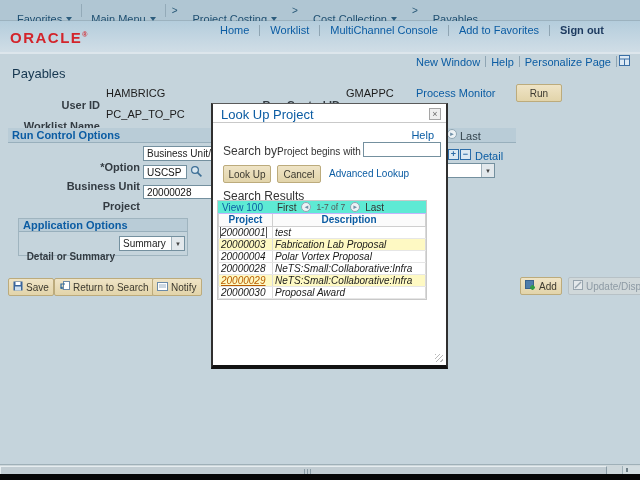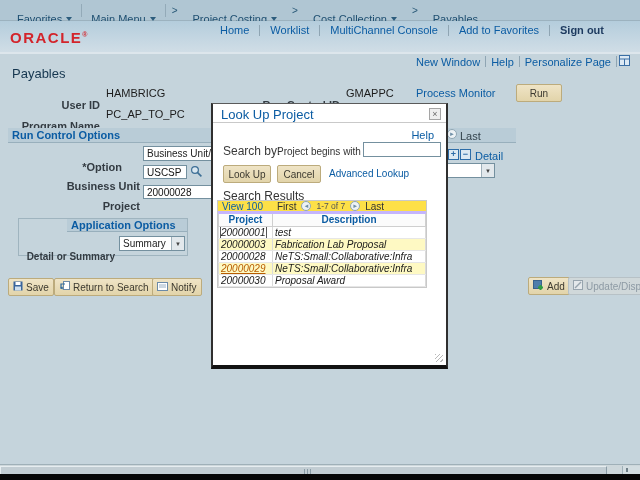--- a/index.html
+++ b/index.html
@@ -63,35 +63,35 @@
     color:#0b5ca3; font-weight:bold; line-height:15px; padding-left:4px; }
 
   .pgcircle { width:10px; height:10px; border-radius:50%; border:1px solid #8fa6b4;
     background:#edf2f5; display:inline-flex; align-items:center; justify-content:center;
     font-size:6px; color:#6f8fa6; line-height:8px; }
   .pmbox { width:11px; height:11px; border:1px solid #2c6ca8; background:#dce9f2;
     color:#2c6ca8; font-size:9px; font-weight:bold; text-align:center;
     line-height:9px; }
 
   
-  #appbox { left:18px; top:218px; width:170px; height:38px; border:1px solid #9fb4bf;padding-left:48px; }
+  #appbox { left:18px; top:218px; width:170px; height:38px; border:1px solid #9fb4bf; }
 
   
   #modal { left:211px; top:103px; width:237px; height:266px; background:#fff;
     border-left:2px solid #2f2f2f; border-right:2px solid #2f2f2f;
     border-top:1px solid #5a5a5a; border-bottom:4px solid #121212; z-index:10; }
   #mtitlebar { position:absolute; left:0; top:0; right:0; height:19px;
     border-bottom:1px solid #c9c9c9; }
   #mtitle { position:absolute; left:8px; top:3px; font-size:13px; color:#0b5ca3; }
   #mclose { position:absolute; right:5px; top:4px; width:12px; height:12px;
     border:1px solid #a5a5a5; background:#efefef; color:#6e6e6e; font-size:9px;
     line-height:10px; text-align:center; cursor:pointer; }
   .grid { border:1px solid #c9c9c9; }
-  .gridnav { height:13px; display:flex; align-items:center; background:#fde047;
-    border-bottom:3px solid #c4b5fd; font-size:10px; color:#333; padding:0 2px; }
+  .gridnav { height:13px; display:flex; align-items:center; background:#5eead4;
+    border-bottom:1px solid #c4b5fd; font-size:10px; color:#333; padding:0 2px; }
   table.res { border-collapse:collapse; width:100%; table-layout:fixed; }
   table.res th { font-size:10px; font-weight:bold; color:#0b5ca3; background:#fbfbfb;
     border:1px solid #cfcfcf; border-top:none; height:12px; }
   table.res td { font-size:10px; color:#1a1a1a; padding:0 2px; height:11px;
     border-left:1px solid #dadada; border-right:1px solid #dadada;
     border-bottom:1px solid #e6e6e6; white-space:nowrap; overflow:hidden;font-style:italic; }
   table.res tr.alt td { background:#fef9c3; }
   .cell-focus { outline:1px solid #555; }
   .lnk-hover { color:#b85c00; text-decoration:underline; }
   #resize { position:absolute; right:3px; bottom:3px; width:8px; height:8px;
@@ -180,32 +180,32 @@
 
   <span class="abs lbl" style="left:30px;top:87px;width:70px;text-align:right;">User ID</span>
   <span class="abs val" style="left:106px;top:87px;">HAMBRICG</span>
   <span class="abs lbl" style="left:262px;top:87px;width:78px;text-align:right;">Run Control ID</span>
   <span class="abs val" style="left:346px;top:87px;">GMAPPC</span>
   <span class="abs lnk" style="left:416px;top:87px;">Process Monitor</span>
   <div class="abs btn" style="left:516px;top:84px;width:46px;height:16px;">
       <span>Run</span>
     </div>
 
-  <span class="abs lbl" style="left:20px;top:108px;width:80px;text-align:right;">Program Name</span>
+  <span class="abs lbl" style="left:20px;top:108px;width:80px;text-align:right;">Worklist Name</span>
   <span class="abs val" style="left:106px;top:108px;">PC_AP_TO_PC</span>
 
   <div class="abs secbar" style="left:8px;top:128px;width:508px;height:15px;">
     <span>Run Control Options</span>
   </div>
   <span class="abs pgcircle" style="left:447px;top:129px;">
       <span>►</span>
     </span>
   <span class="abs" style="left:460px;top:130px;color:#33434d;">Last</span>
 
-  <span class="abs lbl" style="left:52px;top:149px;width:70px;text-align:right;">*Option</span>
+  <span class="abs lbl" style="left:70px;top:149px;width:70px;text-align:right;">*Option</span>
   <div class="abs psselect" style="left:143px;top:146px;width:100px;height:15px;">
     <span class="seltxt">Business Unit/Project</span>
     <span class="selbtn">
         <span>▼</span>
       </span>
   </div>
 
   <span class="abs lbl" style="left:60px;top:168px;width:80px;text-align:right;">Business Unit</span>
   <input class="abs tbox" style="left: 143px; top: 165px; width: 44px; height: 14px;" value="USCSP">
   <span class="abs" style="left:190px;top:165px;cursor:pointer;">
@@ -258,21 +258,21 @@
     <span>Return to Search</span>
   </div>
   <div class="abs btn" style="left:152px;top:278px;height:15px;">
     <span><svg width="11" height="9" viewBox="0 0 11 9">
           <rect x="0.5" y="0.5" width="10" height="8" fill="#fff" stroke="#6b8aa8"></rect>
           <line x1="2" y1="3" x2="9" y2="3" stroke="#9ab0c4"></line>
           <line x1="2" y1="5" x2="9" y2="5" stroke="#9ab0c4"></line>
         </svg></span>
     <span>Notify</span>
   </div>
-  <div class="abs btn" style="left:520px;top:277px;height:17px;margin-left:8px;">
+  <div class="abs btn" style="left:520px;top:277px;height:17px;">
     <span><svg width="11" height="11" viewBox="0 0 11 11">
           <rect x="0.5" y="0.5" width="8" height="8" fill="#4f7dab" stroke="#3a618c"></rect>
           <path d="M7.5 5 L7.5 10 M5 7.5 L10 7.5" stroke="#2f9e3f" stroke-width="2"></path>
         </svg></span>
     <span>Add</span>
   </div>
   <div class="abs btn disabled" style="left:568px;top:277px;height:15px;">
     <span><svg width="10" height="10" viewBox="0 0 10 10">
           <rect x="0.5" y="0.5" width="9" height="9" fill="#e4e9eb" stroke="#97a5ae"></rect>
           <line x1="2" y1="8" x2="8" y2="2" stroke="#97a5ae" stroke-width="1.4"></line>
@@ -326,20 +326,24 @@
         </tr>
         <tr>
           <td><span class="cell-focus">20000001</span></td>
           <td><span>test</span></td>
         </tr>
         <tr class="alt">
           <td><span>20000003</span></td>
           <td><span>Fabrication Lab Proposal</span></td>
         </tr>
         <tr>
+          <td><span>20000004</span></td>
+          <td><span>Polar Vortex Proposal</span></td>
+        </tr>
+        <tr>
           <td><span>20000028</span></td>
           <td><span>NeTS:Small:Collaborative:Infra</span></td>
         </tr>
         <tr class="alt">
           <td><span class="lnk-hover">20000029</span></td>
           <td><span>NeTS:Small:Collaborative:Infra</span></td>
         </tr>
         <tr>
           <td><span>20000030</span></td>
           <td><span>Proposal Award</span></td>

